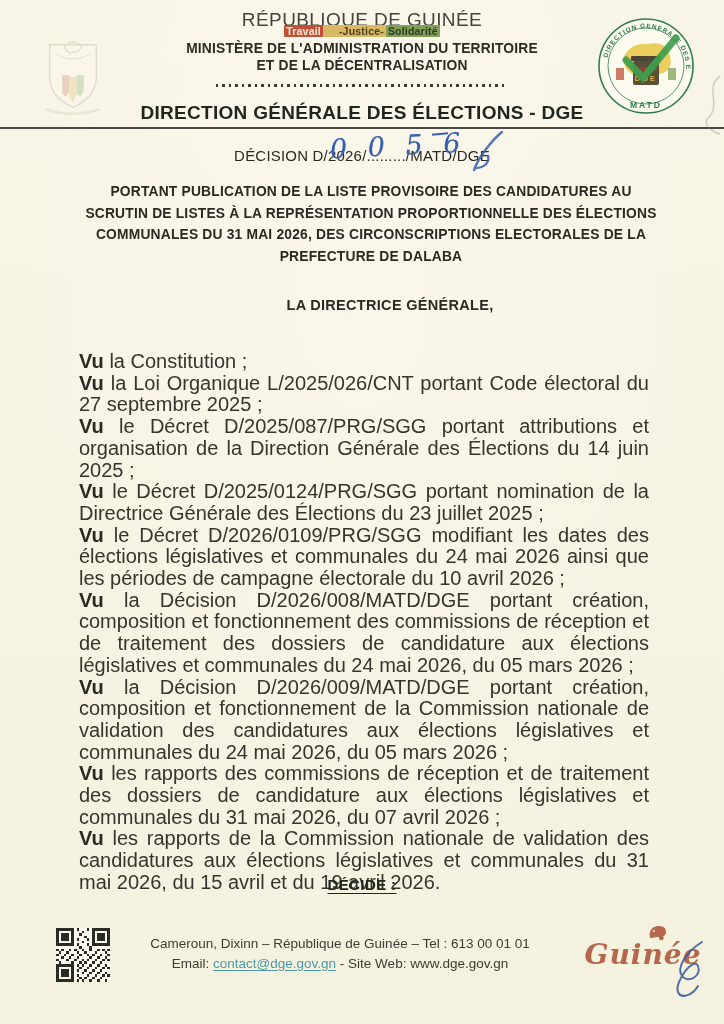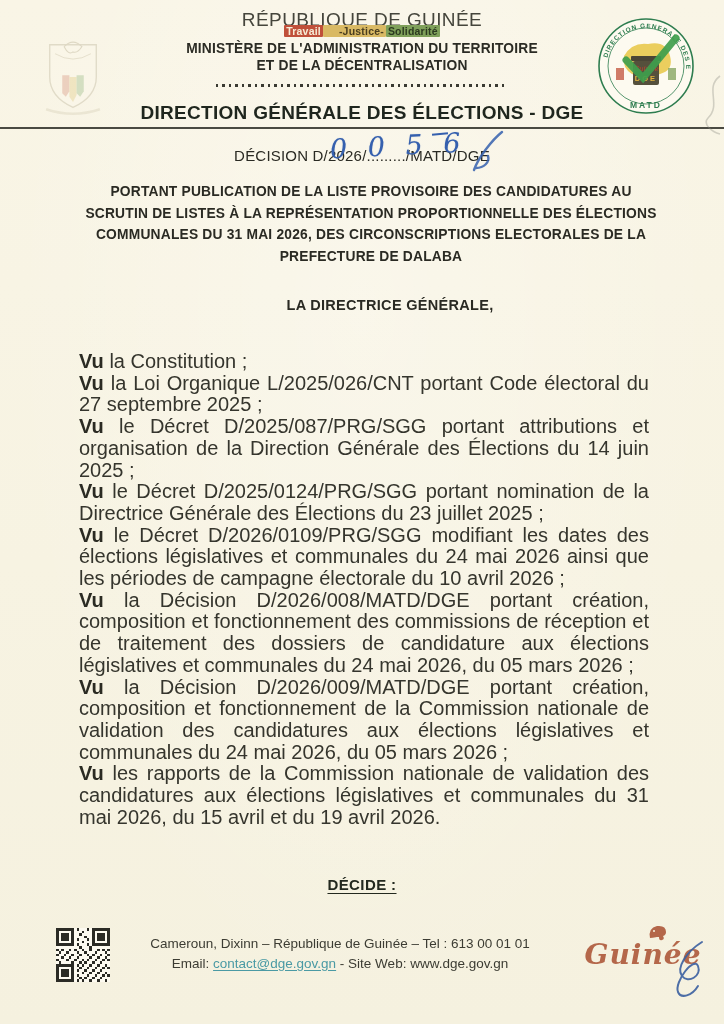--- a/index.html
+++ b/index.html
@@ -127,20 +127,21 @@
       <p><b>Vu</b><span> le Décret D/2025/087/PRG/SGG portant attributions et organisation de la Direction Générale des Élections du 14 juin 2025 ;</span></p>
 
       <p><b>Vu</b><span> le Décret D/2025/0124/PRG/SGG portant nomination de la Directrice Générale des Élections du 23 juillet 2025 ;</span></p>
 
       <p><b>Vu</b><span> le Décret D/2026/0109/PRG/SGG modifiant les dates des élections législatives et communales du 24 mai 2026 ainsi que les périodes de campagne électorale du 10 avril 2026 ;</span></p>
 
       <p><b>Vu</b><span> la Décision D/2026/008/MATD/DGE portant création, composition et fonctionnement des commissions de réception et de traitement des dossiers de candidature aux élections législatives et communales du 24 mai 2026, du 05 mars 2026 ;</span></p>
 
       <p><b>Vu</b><span> la Décision D/2026/009/MATD/DGE portant création, composition et fonctionnement de la Commission nationale de validation des candidatures aux élections législatives et communales du 24 mai 2026, du 05 mars 2026 ;</span></p>
 
+      <p><b>Vu</b><span> les rapports des commissions de réception et de traitement des dossiers de candidature aux élections législatives et communales du 31 mai 2026, du 07 avril 2026 ;</span></p>
 
       <p><b>Vu</b><span> les rapports de la Commission nationale de validation des candidatures aux élections législatives et communales du 31 mai 2026, du 15 avril et du 19 avril 2026.</span></p>
     </div>
 
   <div class="abs center decide"><u>DÉCIDE :</u></div>
 
   <svg class="abs qr" viewBox="0 0 21 21" shape-rendering="crispEdges">
     <rect width="21" height="21" fill="#fdfaf0"></rect>
     <g fill="#2b2b25">
       <path d="M0 0h7v7H0z M14 0h7v7h-7z M0 14h7v7H0z"></path>

